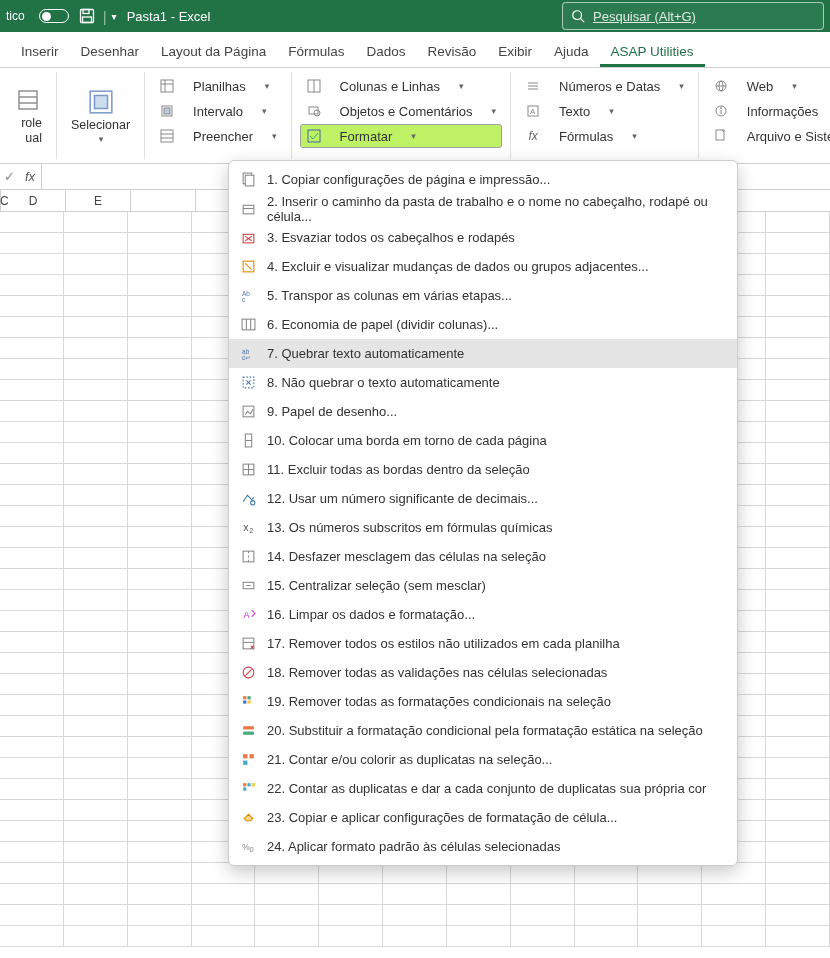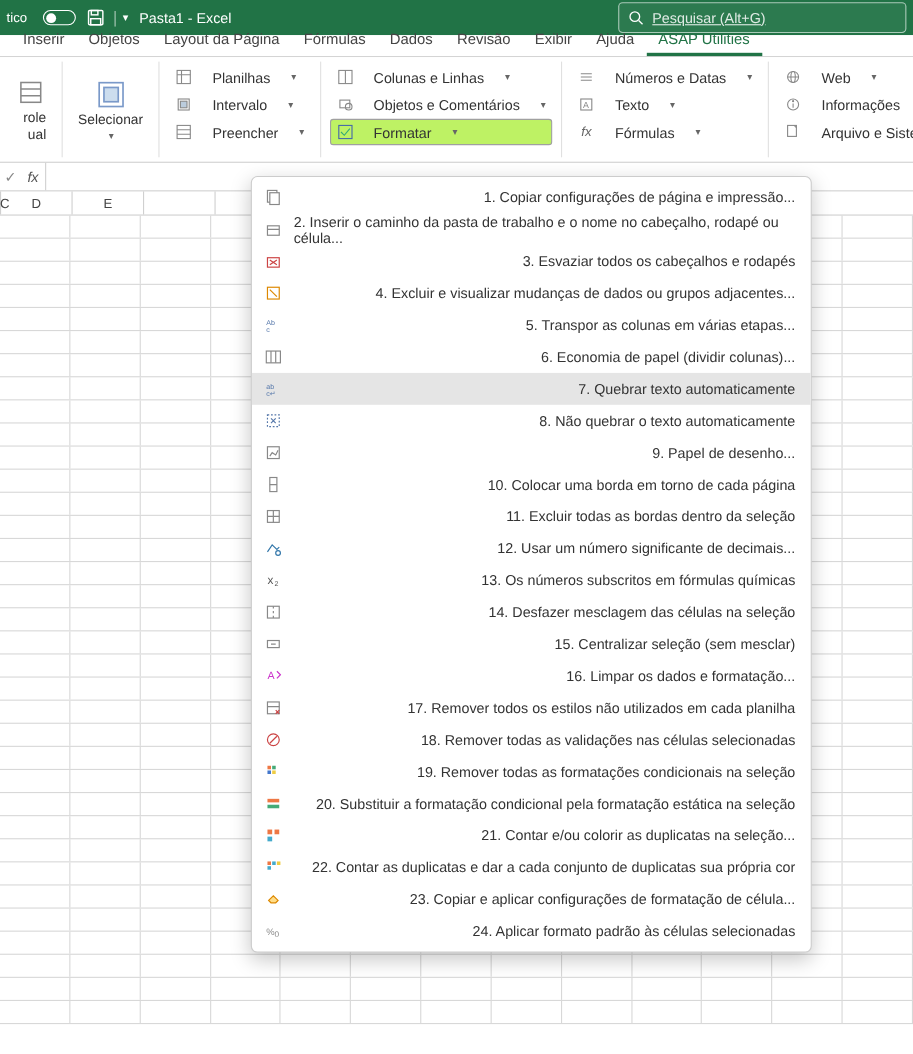--- a/index.html
+++ b/index.html
@@ -8,21 +8,21 @@
     .titlebar { height: 32px; background: #217346; display: flex; align-items: center; color: #fff; padding: 0 6px; }
     .toggle { width: 30px; height: 14px; border: 1.5px solid #fff; border-radius: 8px; display: flex; align-items: center; margin: 0 6px 0 14px; }
     .toggle-knob { width: 9px; height: 9px; background: #fff; border-radius: 50%; margin-left: 2px; }
     .tb-icon { width: 24px; height: 24px; display: flex; align-items: center; justify-content: center; color: #fff; }
     .save-ic svg { width: 16px; height: 16px; }
     .tb-sep { color: rgba(255,255,255,0.5); margin: 0 4px; font-size: 15px; }
     .doc-title { margin-left: 10px; font-size: 13px; }
     .search-box { margin-left: auto; width: 262px; height: 28px; border: 1px solid rgba(255,255,255,0.6); border-radius: 4px; display: flex; align-items: center; padding: 0 8px; color: rgba(255,255,255,0.85); background: rgba(255,255,255,0.05); }
     .search-box span { margin-left: 8px; text-decoration: underline; }
     
-    .tabs { height: 20px; border-bottom: 1px solid #d0d0d0; display: flex; align-items: flex-end; padding-left: 10px; background: #fff; }
+    .tabs { height: 36px; border-bottom: 1px solid #d0d0d0; display: flex; align-items: flex-end; padding-left: 10px; background: #fff; }
     .tab { padding: 7px 11px 8px; font-size: 13.5px; color: #444; cursor: pointer; }
     .tab.active { color: #217346; border-bottom: 3px solid #217346; padding-bottom: 5px; font-weight: 500; }
     
     .ribbon { height: 96px; border-bottom: 1px solid #d0d0d0; display: flex; padding: 4px 0; background: #fff; }
     .grp { padding: 2px 8px; border-right: 1px solid #e0e0e0; display: flex; flex-direction: column; gap: 1px; }
     .grp-big { align-items: center; justify-content: center; text-align: center; }
     .big-btn { display: flex; flex-direction: column; align-items: center; gap: 2px; padding: 4px 6px; font-size: 12.5px; color: #333; text-align: right; }
     .big-btn .bi { width: 28px; height: 28px; display: flex; align-items: center; justify-content: center; color: #666; }
     .cmd { display: flex; align-items: center; gap: 18px; padding: 3px 5px; font-size: 13px; color: #333; white-space: nowrap; border: 1px solid transparent; }
     .cmd.pressed { border: 1px solid #a0a0a0; background: #bef264; border-radius: 3px; }
@@ -35,21 +35,21 @@
     .fbar .chk { color: #888; margin-right: 4px; }
     
     .sheet { position: relative; }
     .colhdr { display: flex; height: 22px; border-bottom: 1px solid #d0d0d0; }
     .ch { width: 65px; text-align: center; font-size: 12px; color: #444; border-right: 1px solid #d0d0d0; line-height: 22px; }
     .ch:first-child { width: 0; }
     .rows .r { height: 21px; border-bottom: 1px solid #d8d8d8; display: flex; }
     .rows .cell { width: 65px; border-right: 1px solid #d8d8d8; }
     
     .menu { position: absolute; left: 228px; top: 160px; width: 510px; background: #fff; border: 1px solid #ccc; border-radius: 6px; box-shadow: 0 6px 18px rgba(0,0,0,0.22); padding: 4px 0; z-index: 100; }
-    .mi { display: flex; align-items: center; height: 29px; padding: 0 14px 0 10px; font-size: 13px; color: #333; gap: 10px; justify-content: space-between; }
+    .mi { display: flex; align-items: center; height: 29px; padding: 0 14px 0 10px; font-size: 13px; color: #333; gap: 10px; }
     .mi.hov { background: #e5e5e5; }
     .mic { width: 18px; height: 18px; display: flex; align-items: center; justify-content: center; color: #555; flex-shrink: 0; }
   </style>
 </head>
 <body>
 
 <div class="titlebar">
   <span style="font-size:12px;">tico</span>
   <div class="toggle">
       <div class="toggle-knob"></div>
@@ -68,21 +68,21 @@
     <svg width="14" height="14" viewBox="0 0 16 16" fill="none" stroke="#fff" stroke-width="1.4">
         <circle cx="7" cy="7" r="5"></circle>
         <line x1="11" y1="11" x2="15" y2="15"></line>
       </svg>
     <span>Pesquisar (Alt+G)</span>
   </div>
 </div>
 
 <div class="tabs">
   <div class="tab">Inserir</div>
-  <div class="tab">Objetos</div>
+  <div class="tab">Desenhar</div>
   <div class="tab">Layout da Página</div>
   <div class="tab">Fórmulas</div>
   <div class="tab">Dados</div>
   <div class="tab">Revisão</div>
   <div class="tab">Exibir</div>
   <div class="tab">Ajuda</div>
   <div class="tab active">ASAP Utilities</div>
 </div>
 
 <div class="ribbon">

